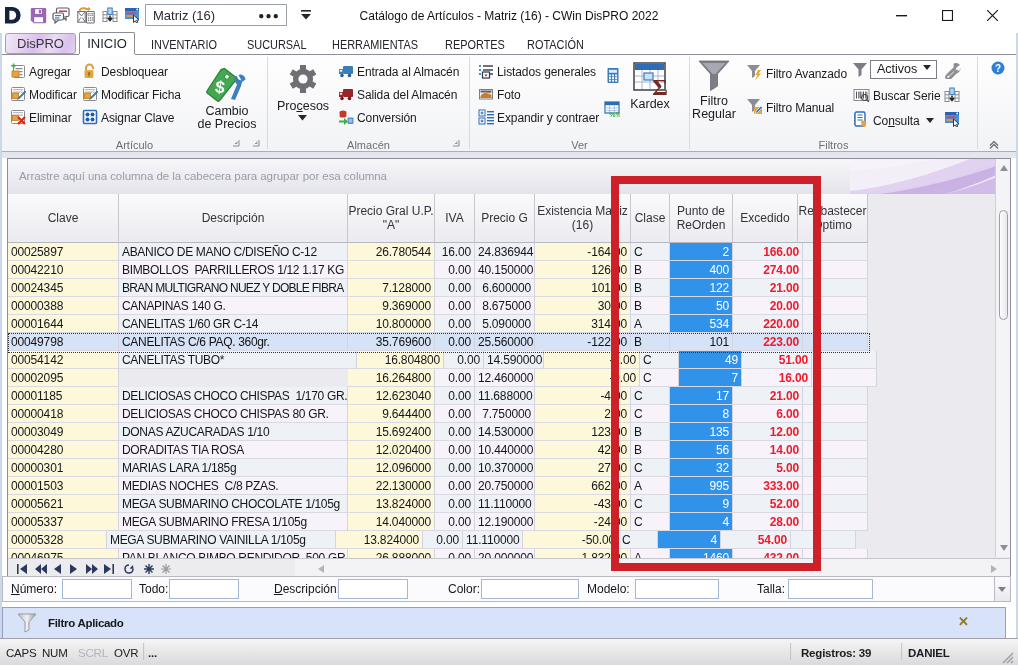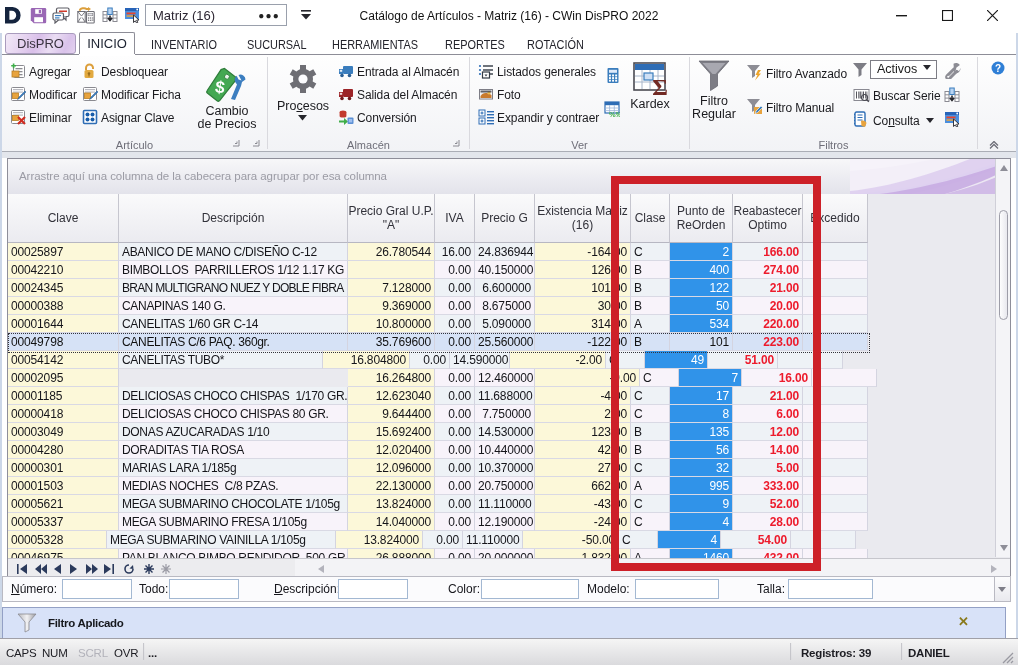--- a/index.html
+++ b/index.html
@@ -457,22 +457,22 @@
     </div>
   <div class="abs" id="hdr">
       <div class="h" style="width:111px;">Clave</div>
       <div class="h" style="width:229px;">Descripción</div>
       <div class="h" style="width:87px;">Precio Gral U.P.<br>"A"</div>
       <div class="h" style="width:40px;">IVA</div>
       <div class="h" style="width:60px;">Precio G</div>
       <div class="h" style="width:96px;">Existencia Matriz<br>(16)</div>
       <div class="h" style="width:39px;">Clase</div>
       <div class="h" style="width:63px;">Punto de<br>ReOrden</div>
+      <div class="h" style="width:65px;">Excedido</div>
       <div class="h" style="width:70px;">Reabastecer<br>Optimo</div>
-      <div class="h" style="width:65px;">Excedido</div>
     </div>
   <div class="abs" id="rows">
       <div class="r">
         <div class="c cream" style="width:111px;">00025897</div>
         <div class="c dsc lavA" style="width:229px;">ABANICO DE MANO C/DISEÑO C-12</div>
         <div class="c cream num" style="width:87px;">26.780544</div>
         <div class="c lavA num" style="width:40px;">16.00</div>
         <div class="c lavA num" style="width:60px;">24.836944</div>
         <div class="c cream num" style="width:96px;">-164.00</div>
         <div class="c lavA" style="width:39px;">C</div>
@@ -535,21 +535,21 @@
         <div class="c lavB num" style="width:40px;">0.00</div>
         <div class="c lavB num" style="width:60px;">25.560000</div>
         <div class="c cream num" style="width:96px;">-122.00</div>
         <div class="c lavB" style="width:39px;">B</div>
         <div class="c lavB num" style="width:63px;">101</div>
         <div class="c lavB red" style="width:70px;">223.00</div>
         <div class="c lavB num" style="width:65px;"></div>
       </div>
       <div class="r">
         <div class="c cream" style="width:111px;">00054142</div>
-        <div class="c dsc lavA" style="width:204px;">CANELITAS TUBO*</div>
+        <div class="c dsc lavA" style="width:238px;">CANELITAS TUBO*</div>
         <div class="c cream num" style="width:87px;">16.804800</div>
         <div class="c lavA num" style="width:40px;">0.00</div>
         <div class="c lavA num" style="width:60px;">14.590000</div>
         <div class="c cream num" style="width:96px;">-2.00</div>
         <div class="c lavA" style="width:39px;">C</div>
         <div class="c blue num" style="width:63px;">49</div>
         <div class="c lavA red" style="width:70px;">51.00</div>
         <div class="c lavA num" style="width:65px;"></div>
       </div>
       <div class="r">

